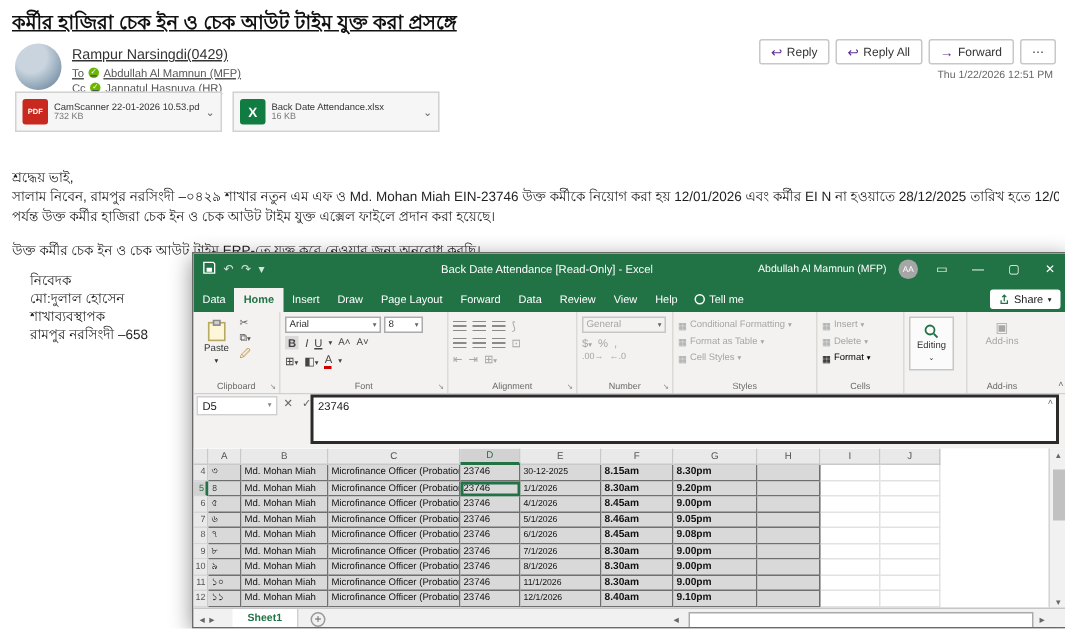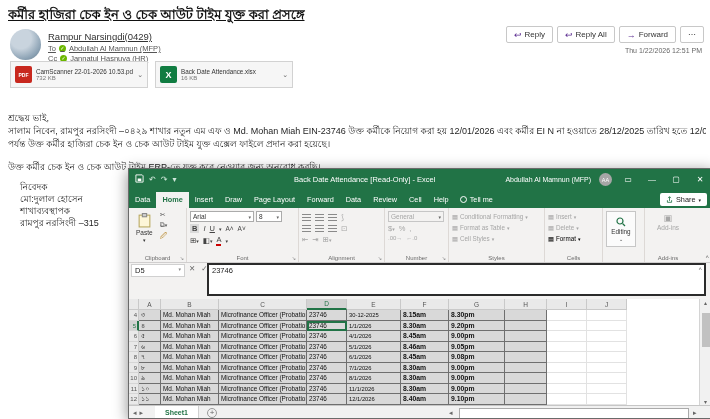--- a/index.html
+++ b/index.html
@@ -184,21 +184,21 @@
   <div id="email-body">
       <div class="body-line" style="top: 111px;">শ্রদ্ধেয় ভাই,</div>
       <div class="body-line" style="top: 124px;">সালাম নিবেন, রামপুর নরসিংদী –০৪২৯ শাখার নতুন এম এফ ও  Md. Mohan Miah EIN-23746 উক্ত কর্মীকে নিয়োগ করা হয় 12/01/2026 এবং  কর্মীর EI N না হওয়াতে 28/12/2025 তারিখ হতে  12/01/2026 তারিখ</div>
       <div class="body-line" style="top: 137px;">পর্যন্ত উক্ত কর্মীর হাজিরা চেক ইন ও  চেক আউট টাইম যুক্ত এক্সেল ফাইলে প্রদান করা হয়েছে।</div>
       <div class="body-line" style="top: 160px;">উক্ত কর্মীর চেক ইন ও চেক আউট টাইম ERP-তে যুক্ত করে নেওয়ার জন্য অনুরোধ করছি।</div>
     </div>
   <div id="signature">
       <div class="sig-line" style="top: 180px;">নিবেদক</div>
       <div class="sig-line" style="top: 192px;">মো:দুলাল হোসেন</div>
       <div class="sig-line" style="top: 204px;">শাখাব্যবস্থাপক</div>
-      <div class="sig-line" style="top: 216px;">রামপুর নরসিংদী –315</div>
+      <div class="sig-line" style="top: 216px;">রামপুর নরসিংদী –658</div>
     </div>
 
   <div id="xl" class="abs">
     <div id="xl-titlebar">
       <div class="qat">
         <span class="save">
           <svg width="9" height="9" viewBox="0 0 10 10">
               <path d="M1 1h7l1 1v7H1z" fill="none" stroke="#fff" stroke-width="1"></path>
               <rect x="3" y="5" width="4" height="3" fill="#fff"></rect>
             </svg></span>
@@ -220,21 +220,21 @@
     <div id="xl-tabs">
       <span id="ribbon-tabs-anchor"></span>
       <span class="rtab">Data</span>
         <span class="rtab active">Home</span>
         <span class="rtab">Insert</span>
         <span class="rtab">Draw</span>
         <span class="rtab">Page Layout</span>
         <span class="rtab">Forward</span>
         <span class="rtab">Data</span>
         <span class="rtab">Review</span>
-        <span class="rtab">Cell</span>
+        <span class="rtab">View</span>
         <span class="rtab">Help</span>
         <div id="tellme">
         <span id="bulb"></span>
         <span>Tell me</span>
         </div>
       <div id="share-btn">
         <svg width="7" height="7" viewBox="0 0 10 10">
             <path d="M5 7V1M3 3l2-2 2 2M2 6v3h6V6" stroke="#217346" stroke-width="1.2" fill="none"></path>
           </svg>
         <span>Share</span>

